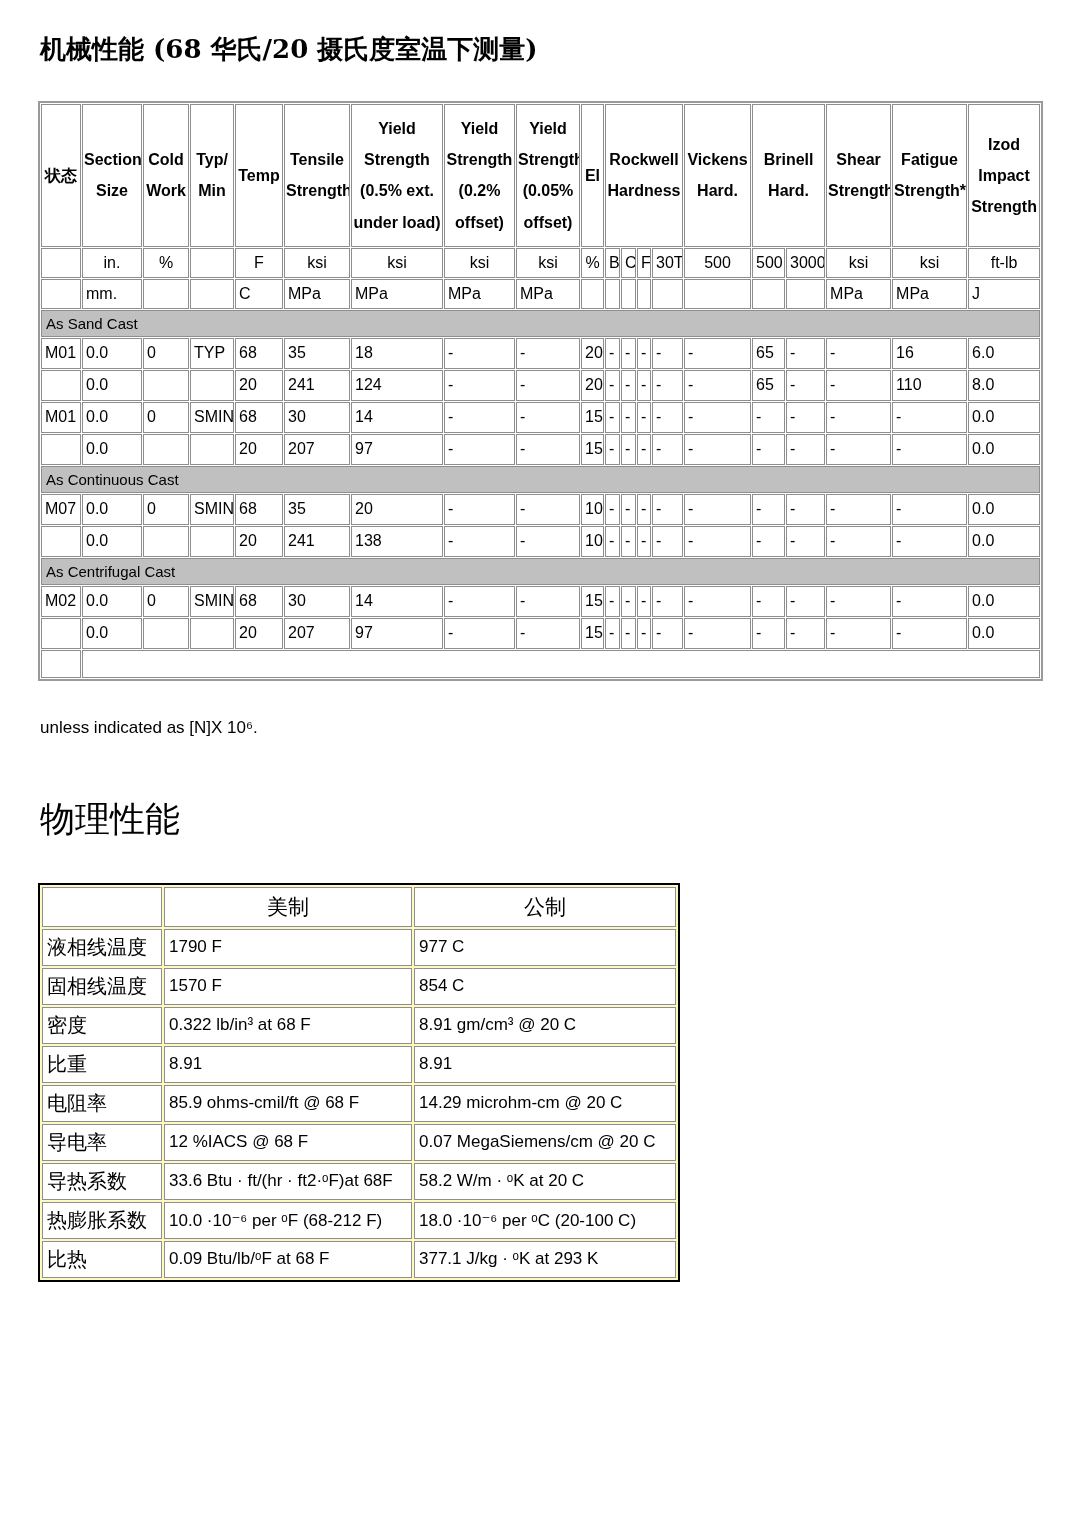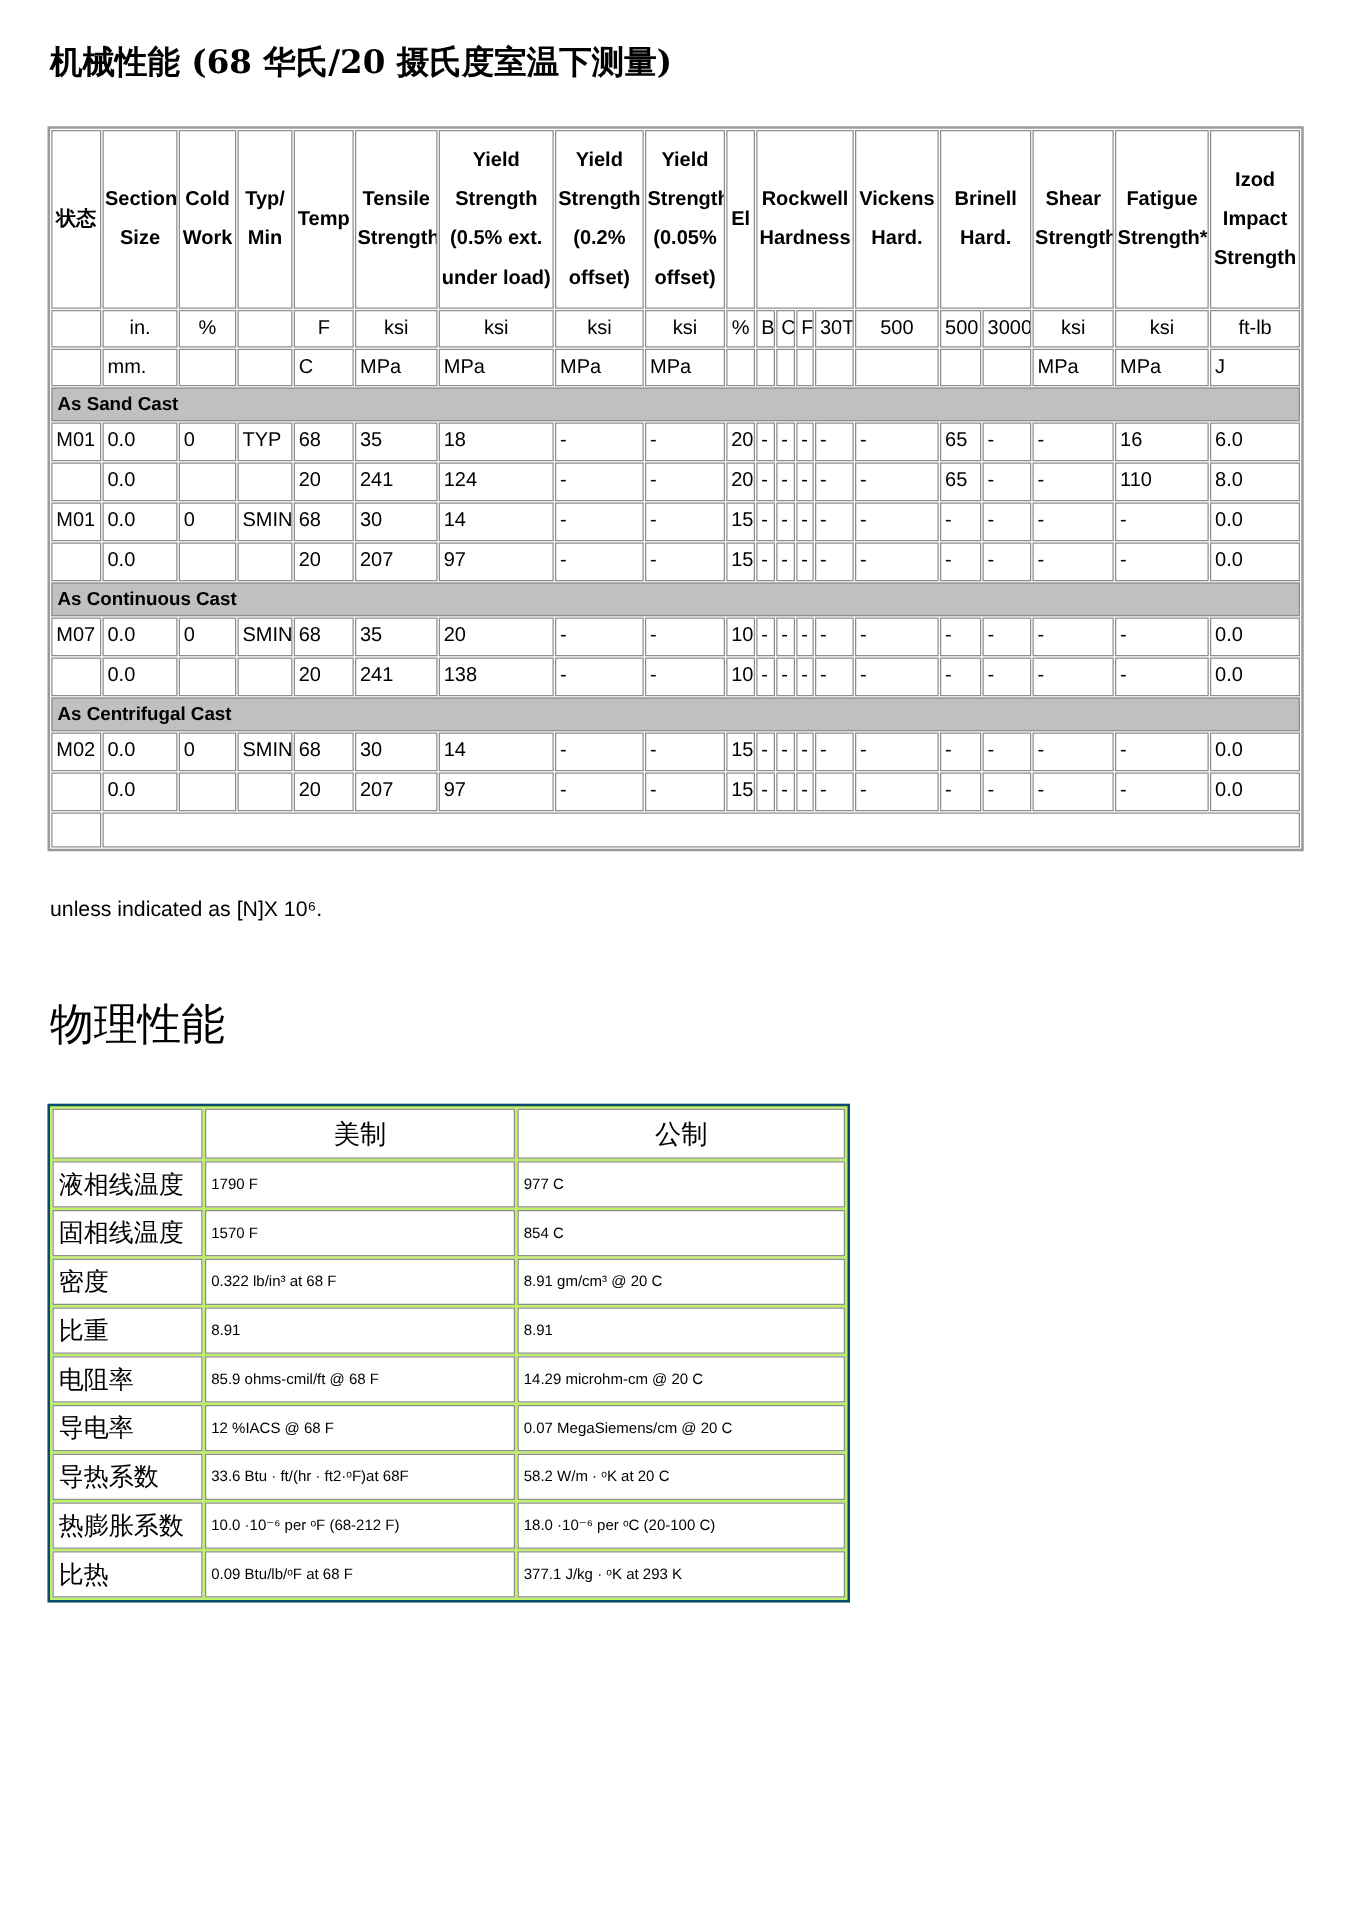--- a/index.html
+++ b/index.html
@@ -12,37 +12,37 @@
 
   
   table.mech{width:994px;table-layout:fixed;border-collapse:separate;border-spacing:1px;
              border:2px solid #9a9a9a;background:#fff;}
   table.mech th, table.mech td{border:1px solid #8e8e8e;background:#fff;box-sizing:border-box;
              overflow:hidden;font-size:16px;vertical-align:middle;}
   table.mech thead th{font-weight:bold;text-align:center;white-space:pre-line;
              line-height:1.95;padding:8px 1px;height:128px;}
   tr.units td{height:30px;padding:2px 3px;}
   tr.units.c td{text-align:center;}
-  tr.section-row td{background:#c0c0c0;font-weight:bold;text-align:left;
+  tr.section-row td{background:#c0c0c0;font-weight:normal;text-align:left;
              padding:4px 4px;height:22px;font-size:15px;}
   tr.data td{height:31px;padding:2px 3px;text-align:left;}
   td.void{border:none;background:#fff;}
   tr.tail td.stub{height:28px;}
 
   
   .footnote{margin:30px 0 0 2px;font-size:17px;line-height:1.95;}
 
   
   table.phys{width:636px;table-layout:fixed;border-collapse:separate;border-spacing:2px;
-             border:2px solid #0c4a6e;background:#bef264;}
+             border:2px solid #000000;background:#fef9c3;}
   table.phys th, table.phys td{border:1px solid #8e8e8e;background:#fff;box-sizing:border-box;
              overflow:hidden;vertical-align:middle;}
   table.phys thead th{font-weight:normal;text-align:center;font-size:21px;height:40px;
              font-family:"DejaVu Serif","Liberation Serif",serif;}
-  table.phys td{height:37px;padding:2px 4px;font-size:12px;text-align:left;}
+  table.phys td{height:37px;padding:2px 4px;font-size:17px;text-align:left;}
   table.phys td.lbl{font-size:20px;font-family:"DejaVu Serif","Liberation Serif",serif;}
 </style>
 </head>
 <body>
 
 <div class="page">
 
   <h1 class="title1">机械性能 (68 华氏/20 摄氏度室温下测量)</h1>
 
   <table class="mech">

